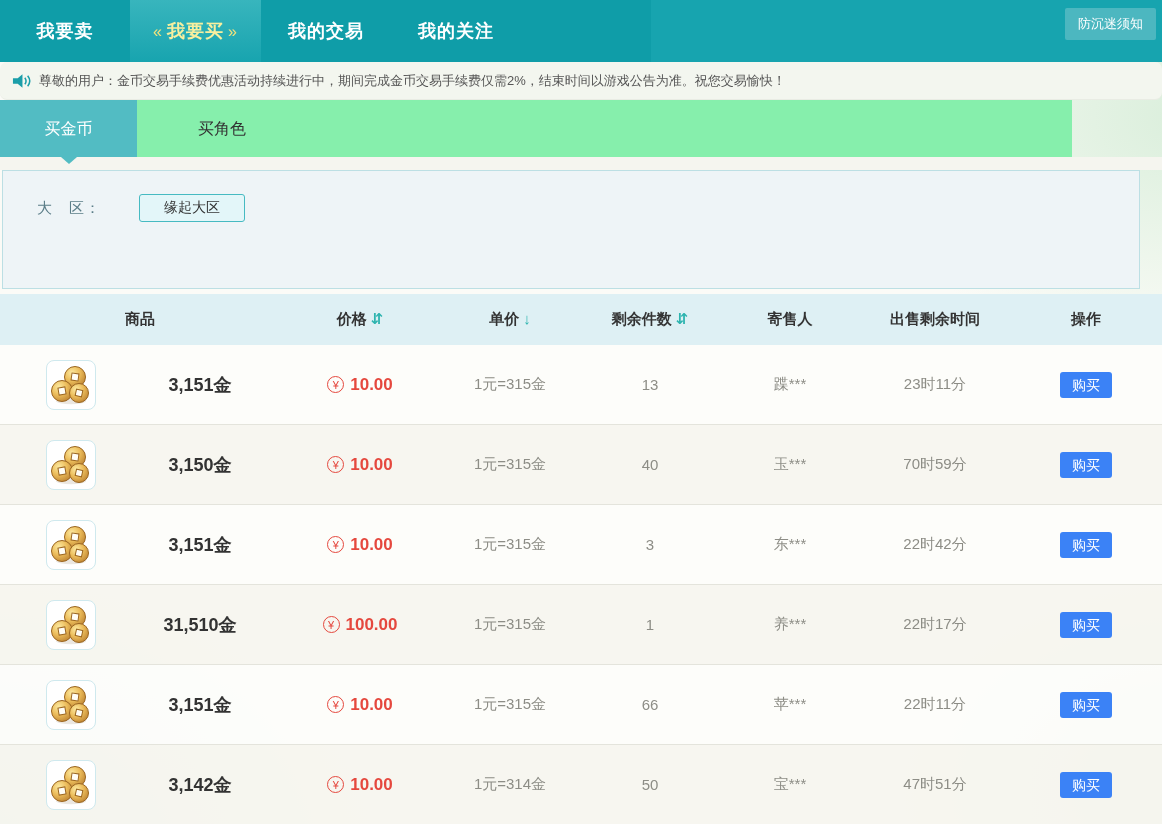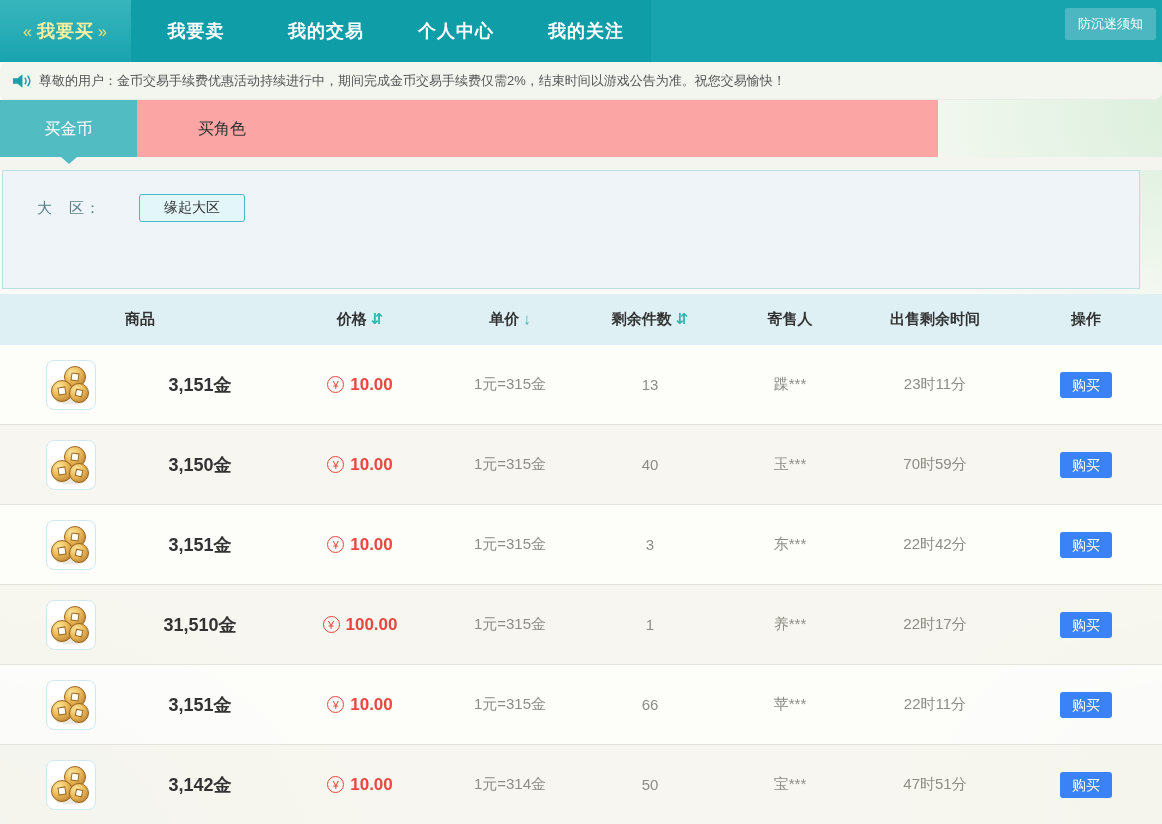--- a/index.html
+++ b/index.html
@@ -21,21 +21,21 @@
   .nav-item.active { width:131px; background:linear-gradient(#38b5bd,#18a4af); color:#f8ef9f; }
   .nav-item .decor { font-weight:normal; color:#f3e27c; padding:0 4px; font-size:16px; }
   .anti-btn { position:absolute; top:8px; right:6px; height:32px; line-height:32px; padding:0 13px;
               background:#4cb7c0; color:#fff; font-size:13px; border-radius:2px; cursor:pointer; }
   
   .notice { position:absolute; top:62px; left:0; width:1162px; height:38px; background:#f3f6ef;
             display:flex; align-items:center; padding-left:12px; border-bottom:1px solid #e9ece4;border-radius:7px; }
   .notice svg { flex:0 0 auto; margin-right:8px; }
   .notice-text { color:#555; font-size:13px; }
   
-  .tabstrip { position:absolute; top:100px; left:0; width:938px; height:57px; background:#fca5a5; display:flex; }
+  .tabstrip { position:absolute; top:100px; left:0; width:1072px; height:57px; background:#86efac; display:flex; }
   .tab { height:57px; line-height:57px; text-align:center; font-size:16px; color:#333; cursor:pointer; }
   .tab { width:170px; }
   .tab.active { width:137px; background:#52bcc3; color:#fff; position:relative; }
   .tab.active::after { content:""; position:absolute; left:50%; bottom:-7px; margin-left:-8px;
                        border-left:8px solid transparent; border-right:8px solid transparent;
                        border-top:7px solid #52bcc3; z-index:3; }
   .gapstrip { position:absolute; top:157px; left:0; width:1162px; height:13px; background:#f5f5ef; }
   
   .filter { position:absolute; top:170px; left:2px; width:1138px; height:119px;
             background:#eef4f7; border:1px solid #bcdfe4; }
@@ -75,24 +75,23 @@
     <radialGradient id="goldGrad" cx="35%" cy="30%" r="85%">
       <stop offset="0%" stop-color="#fce9a0"></stop>
       <stop offset="45%" stop-color="#ecbd5b"></stop>
       <stop offset="100%" stop-color="#b5782a"></stop>
     </radialGradient>
   </defs>
 </svg>
 
 <div class="topnav">
   <div class="nav-menu" id="nav-menu">
+      <div class="nav-item"><span class="decor"></span><span class="nav-label">我要卖</span><span class="decor"></span></div>
       <div class="nav-item active"><span class="decor">«</span><span class="nav-label">我要买</span><span class="decor">»</span></div>
-      <div class="nav-item"><span class="decor"></span><span class="nav-label">我要卖</span><span class="decor"></span></div>
       <div class="nav-item"><span class="decor"></span><span class="nav-label">我的交易</span><span class="decor"></span></div>
-      <div class="nav-item"><span class="decor"></span><span class="nav-label">个人中心</span><span class="decor"></span></div>
       <div class="nav-item"><span class="decor"></span><span class="nav-label">我的关注</span><span class="decor"></span></div>
     </div>
   <div class="anti-btn">防沉迷须知</div>
 </div>
 
 <div class="notice">
   <svg width="19" height="16" viewBox="0 0 20 16">
     <path d="M1 5 L6 5 L11 1 L11 15 L6 11 L1 11 Z" fill="#1b9ea9"></path>
     <path d="M13.5 4.5 q2.6 3.5 0 7" stroke="#1b9ea9" fill="none" stroke-width="1.6"></path>
     <path d="M16.5 2.5 q4.4 5.5 0 11" stroke="#1b9ea9" fill="none" stroke-width="1.6"></path>

